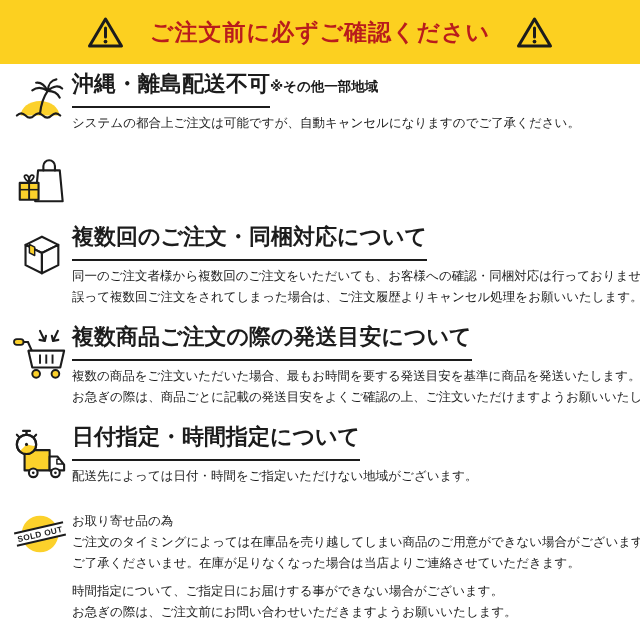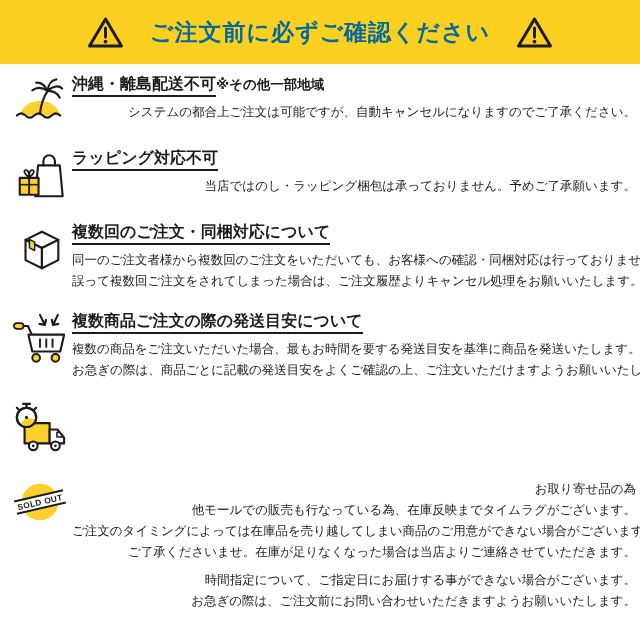--- a/index.html
+++ b/index.html
@@ -7,42 +7,42 @@
     width:640px;height:640px;overflow:hidden;background:#ffffff;
     font-family:"Liberation Sans","DejaVu Sans",sans-serif;
     color:#1c1c1c;
   }
   
   .banner{
     height:64px;background:#FCD020;
     display:flex;align-items:center;justify-content:center;gap:26px;
   }
   .banner-title{
-    font-size:23px;font-weight:bold;letter-spacing:1px;color:#0369a1;
+    font-size:23px;font-weight:bold;letter-spacing:1px;color:#b91c1c;
     white-space:nowrap;
   }
   .warn-svg{display:block;}
   
   .content-area{padding:10px 4px 0 8px;}
   .section{display:flex;margin-bottom:19px;}
   .icon-col{
     width:64px;flex:none;display:flex;justify-content:center;
     align-items:flex-start;padding-top:1px;
   }
   .sec-content{flex:1;min-width:0;}
   .title-row{display:flex;align-items:baseline;}
   .sec-title{
-    font-size:16px;font-weight:bold;line-height:20px;
-    border-bottom:2px solid #1c1c1c;padding-bottom:1px;
+    font-size:22px;font-weight:bold;line-height:20px;
+    border-bottom:2px solid #1c1c1c;padding-bottom:12px;
     white-space:nowrap;
   }
   .title-note{
     font-size:13.5px;font-weight:bold;margin-left:0;white-space:nowrap;
   }
-  .sec-body{margin-top:5px;text-align:right;}
+  .sec-body{margin-top:5px;}
   .body-line{
     font-size:12.5px;line-height:21px;white-space:nowrap;color:#1c1c1c;
   }
   .para-spacer{height:7px;}
   .ic{display:block;}
 </style>
 </head>
 <body>
 
 <div class="banner">
@@ -94,28 +94,20 @@
       <svg class="ic" width="54" height="54" viewBox="0 0 56 56">
         <path d="M26 17 H48.5 L51.5 49 H23 Z" fill="#ffffff" stroke="#1c1c1c" stroke-width="2.2" stroke-linejoin="round"></path>
         <path d="M31.5 17 V12.5 a6 6 0 0 1 12 0 V17" fill="none" stroke="#1c1c1c" stroke-width="2.2" stroke-linecap="round"></path>
         <rect x="7" y="30" width="19.5" height="17.5" fill="#FCD12B" stroke="#1c1c1c" stroke-width="2.2" stroke-linejoin="round"></rect>
         <line x1="16.7" y1="30" x2="16.7" y2="47.5" stroke="#1c1c1c" stroke-width="2"></line>
         <line x1="7" y1="37" x2="26.5" y2="37" stroke="#1c1c1c" stroke-width="1.6"></line>
         <path d="M16.7 29.5 C11 25.5 10.5 21.5 14 22 C16 22.4 16.7 26 16.7 29.5 Z" fill="#ffffff" stroke="#1c1c1c" stroke-width="1.8" stroke-linejoin="round"></path>
         <path d="M16.7 29.5 C22.4 25.5 22.9 21.5 19.4 22 C17.4 22.4 16.7 26 16.7 29.5 Z" fill="#ffffff" stroke="#1c1c1c" stroke-width="1.8" stroke-linejoin="round"></path>
       </svg>
     </div>
-    <div class="sec-content">
-      <div class="title-row">
-        <span class="sec-title">ラッピング対応不可</span>
-      </div>
-      <div class="sec-body">
-        <div class="body-line">当店ではのし・ラッピング梱包は承っておりません。予めご了承願います。</div>
-      </div>
-    </div>
   </div>
 
   <div class="section">
     <div class="icon-col">
       <svg class="ic" width="54" height="54" viewBox="0 0 56 56">
         <polygon points="30,9 47,17.5 30,26 13,17.5" fill="#ffffff" stroke="#1c1c1c" stroke-width="2.2" stroke-linejoin="round"></polygon>
         <polygon points="13,17.5 30,26 30,47 13,38.5" fill="#ffffff" stroke="#1c1c1c" stroke-width="2.2" stroke-linejoin="round"></polygon>
         <polygon points="47,17.5 30,26 30,47 47,38.5" fill="#ffffff" stroke="#1c1c1c" stroke-width="2.2" stroke-linejoin="round"></polygon>
         <polygon points="17,17 22.5,19.8 22.5,28.5 17,25.7" fill="#FCD12B" stroke="#1c1c1c" stroke-width="1.5" stroke-linejoin="round"></polygon>
       </svg>
@@ -170,38 +162,45 @@
         <circle cx="15" cy="17" r="10" fill="#ffffff" stroke="#1c1c1c" stroke-width="2.2"></circle>
         <path d="M8 24 a10 10 0 0 0 14 0 a10 10 0 0 0 2 -5 l-9 -2 Z" fill="#FCD12B" stroke="none"></path>
         <circle cx="15" cy="17" r="10" fill="none" stroke="#1c1c1c" stroke-width="2.2"></circle>
         <circle cx="15" cy="17" r="1.6" fill="#1c1c1c"></circle>
         <line x1="15" y1="7" x2="15" y2="3.5" stroke="#1c1c1c" stroke-width="2.4" stroke-linecap="round"></line>
         <line x1="11.5" y1="3" x2="18.5" y2="3" stroke="#1c1c1c" stroke-width="2.4" stroke-linecap="round"></line>
         <line x1="7.5" y1="9.5" x2="5" y2="7" stroke="#1c1c1c" stroke-width="2.2" stroke-linecap="round"></line>
         <line x1="22.5" y1="9.5" x2="25" y2="7" stroke="#1c1c1c" stroke-width="2.2" stroke-linecap="round"></line>
       </svg>
     </div>
+    <div class="sec-content">
+      <div class="title-row">
+        <span class="sec-title">日付指定・時間指定について</span>
+      </div>
+      <div class="sec-body">
+        <div class="body-line">配送先によっては日付・時間をご指定いただけない地域がございます。</div>
+      </div>
+    </div>
   </div>
 
   <div class="section">
     <div class="icon-col">
       <svg class="ic" width="54" height="54" viewBox="0 0 56 56">
         <circle cx="28" cy="28" r="19" fill="#FCD12B"></circle>
         <g transform="rotate(-13 28 28)">
           <rect x="2" y="21.5" width="52" height="13" fill="#ffffff"></rect>
           <line x1="2" y1="21.5" x2="54" y2="21.5" stroke="#1c1c1c" stroke-width="2"></line>
           <line x1="2" y1="34.5" x2="54" y2="34.5" stroke="#1c1c1c" stroke-width="2"></line>
           <text x="28" y="31.2" text-anchor="middle" font-size="8.6" font-weight="bold" fill="#1c1c1c" font-family="Liberation Sans, DejaVu Sans, sans-serif" letter-spacing="0.4">SOLD OUT</text>
         </g>
       </svg>
     </div>
     <div class="sec-content">
       <div class="sec-body">
         <div class="body-line">お取り寄せ品の為</div>
-        <div class="body-line">他モールでの販売も行なっている為、在庫反映までタイムラグがございます。</div>
         <div class="body-line">ご注文のタイミングによっては在庫品を売り越してしまい商品のご用意ができない場合がございます。</div>
         <div class="body-line">ご了承くださいませ。在庫が足りなくなった場合は当店よりご連絡させていただきます。</div>
         <div class="para-spacer"></div>
         <div class="body-line">時間指定について、ご指定日にお届けする事ができない場合がございます。</div>
         <div class="body-line">お急ぎの際は、ご注文前にお問い合わせいただきますようお願いいたします。</div>
 
       </div>
     </div>
   </div>
 

